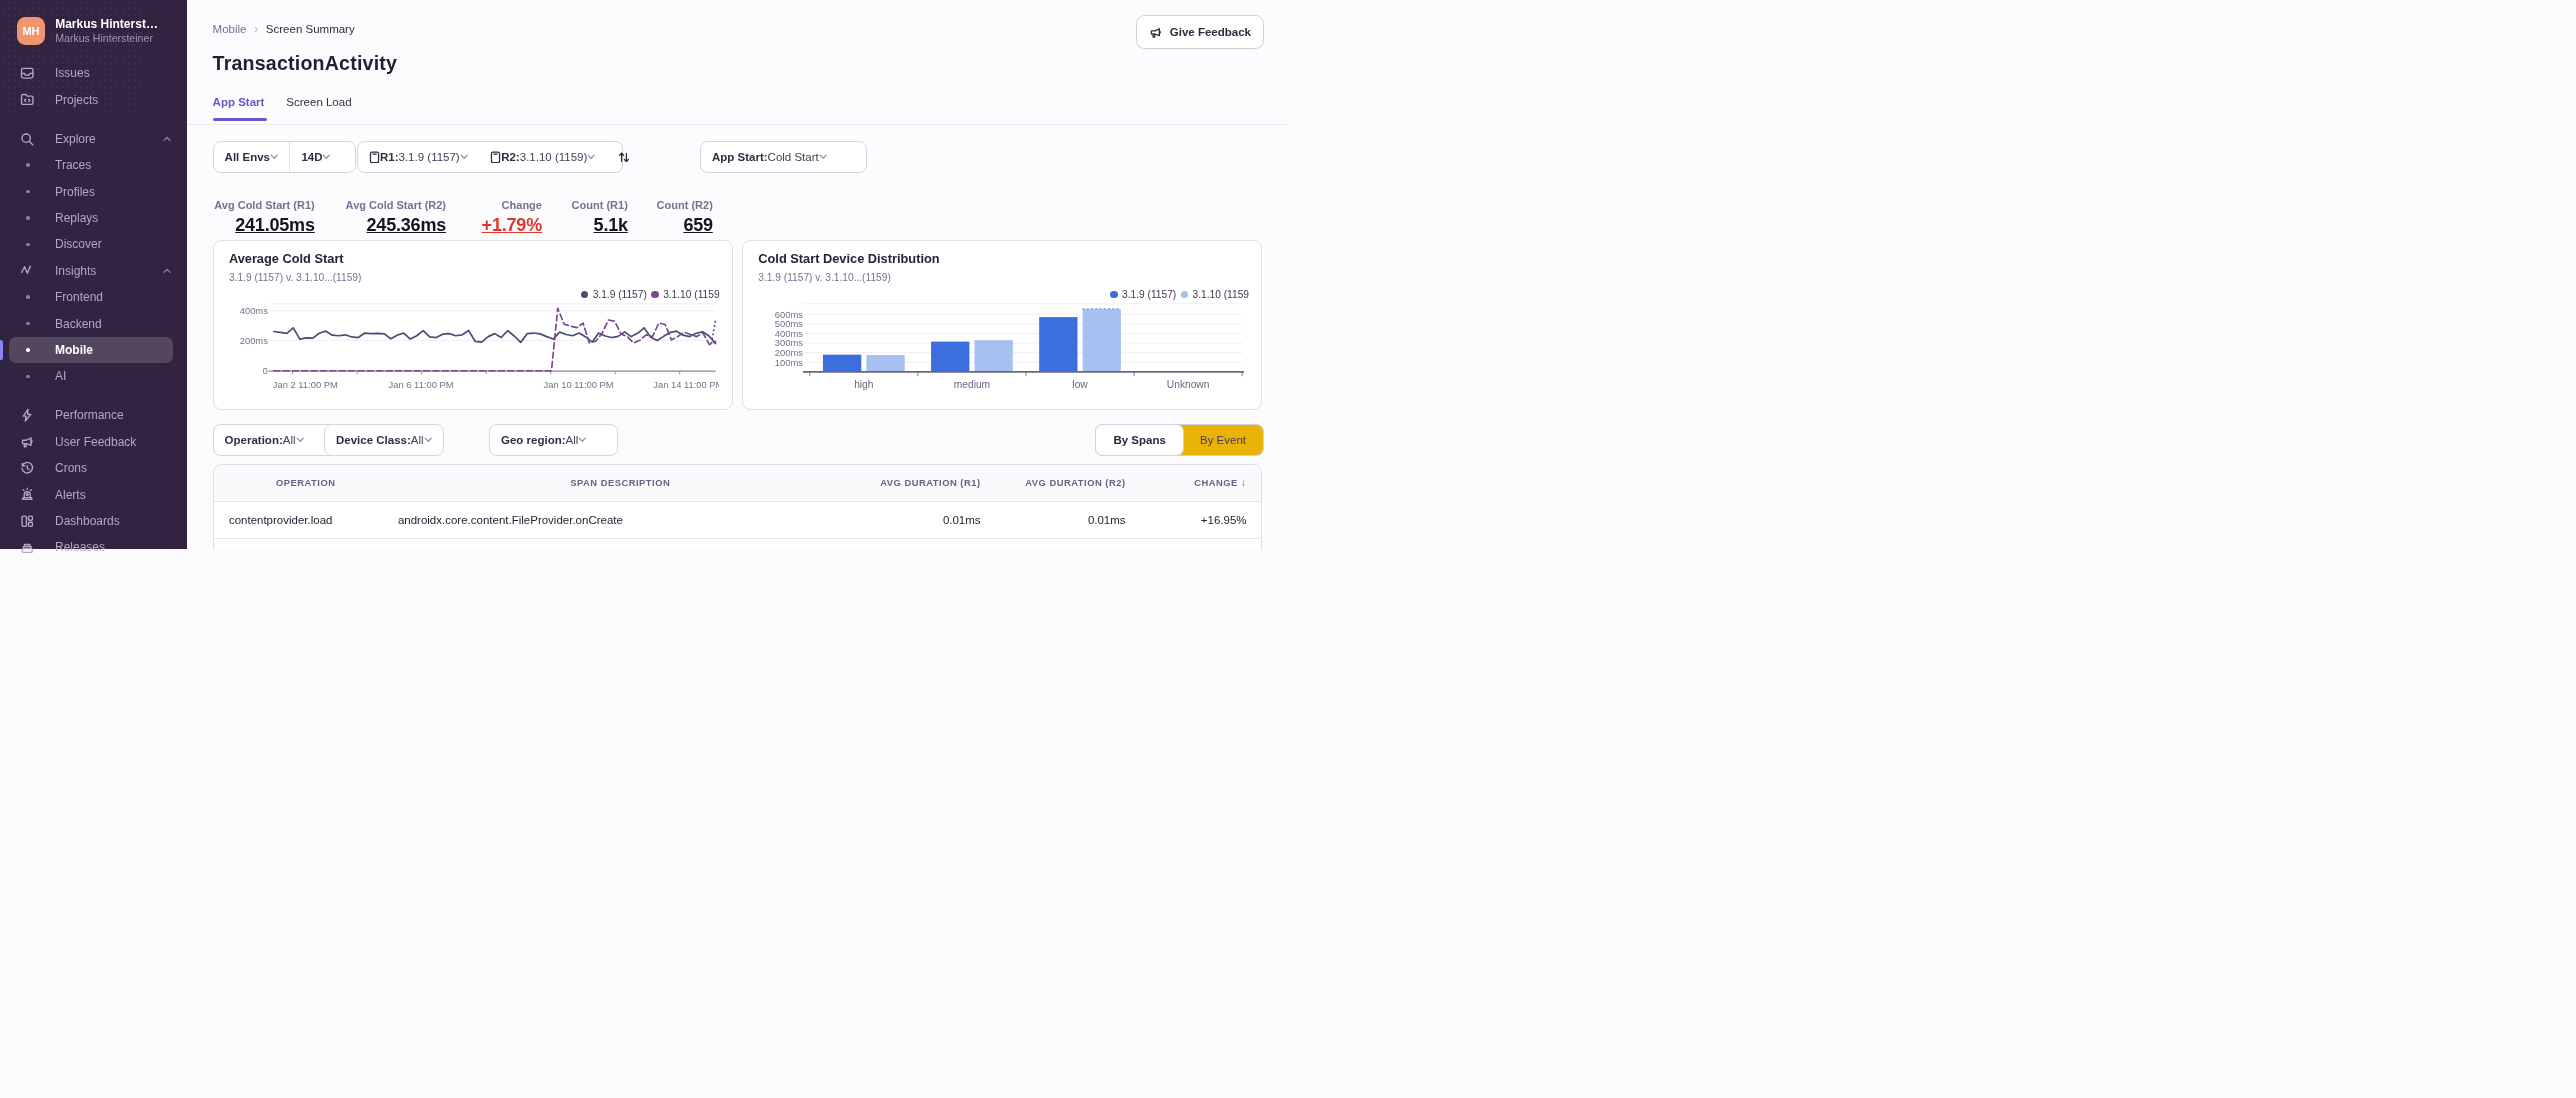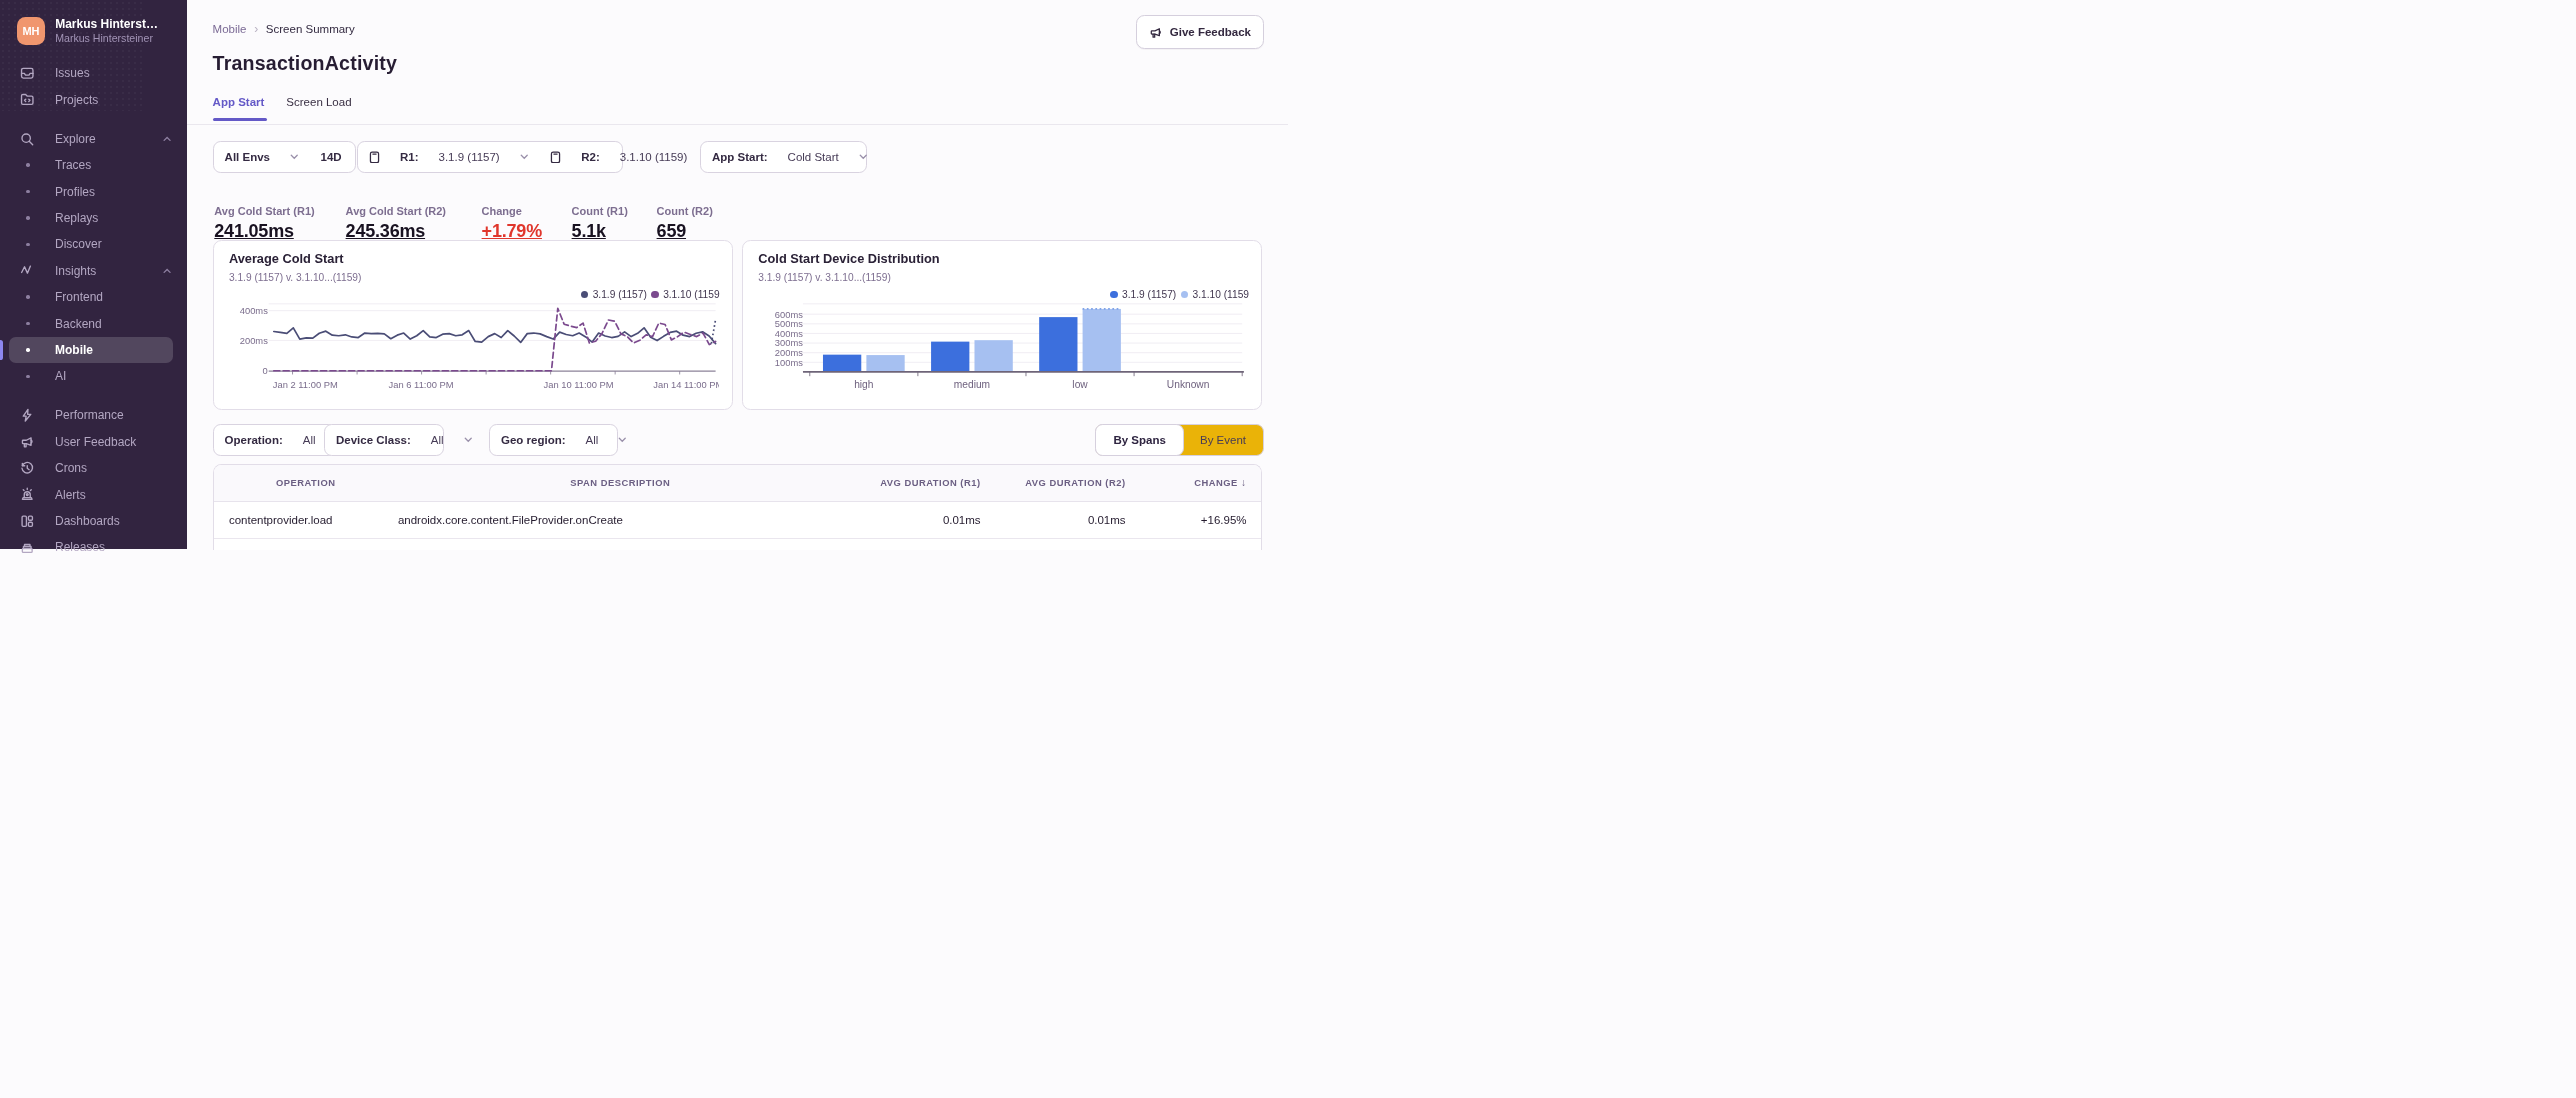--- a/index.html
+++ b/index.html
@@ -39,28 +39,28 @@
     color:#33283f;box-shadow:0 0.9px 0.9px rgba(40,30,60,.04);cursor:pointer;}
   .page-title{position:absolute;left:25.6px;top:39px;font-size:19.6px;font-weight:800;color:#271d33;letter-spacing:0.2px;}
   .tabs{position:absolute;left:25.6px;top:96px;display:flex;gap:22px;font-size:11.5px;}
   .tab{color:#3a3044;cursor:pointer;}
   .tab.active{color:#6459c7;font-weight:600;}
   .tab-underline{position:absolute;left:25.6px;top:118px;width:54px;height:2.6px;border-radius:1.7px;background:#6459c7;}
   .tabs-divider{position:absolute;left:0;top:124px;width:1101px;height:0.9px;background:#eae7ee;}
 
   .fbox{position:absolute;top:141px;height:32px;background:#fff;border:0.9px solid #d9d3e0;border-radius:7.7px;
     display:flex;align-items:center;font-size:11.5px;color:#342a42;}
-  .fseg{display:flex;align-items:center;gap:20px;padding:0 11px;height:100%;cursor:pointer;white-space:nowrap;}
+  .fseg{display:flex;align-items:center;gap:0;padding:0 11px;height:100%;cursor:pointer;white-space:nowrap;}
   .fdiv{width:0.9px;height:100%;background:#e4e0ea;}
   .fbold{font-weight:700;}
   .fval{color:#453a55;}
   .chevdn{width:8.5px;height:6px;margin-top:0.9px;}
 
   .stats{position:absolute;left:25.6px;top:189px;width:1049px;height:48px;}
-  .stat{position:absolute;top:16px;}
+  .stat{position:absolute;top:10px;text-align:right;}
   .stat .slabel{font-size:11px;font-weight:600;color:#7d6e90;white-space:nowrap;}
   .stat .svalue{margin-top:4.3px;font-size:18px;font-weight:600;color:#191221;letter-spacing:-0.2px;text-decoration:underline;}
   .stat .svalue.red{color:#e0362c;}
 
   .card{position:absolute;top:240px;width:520px;height:170px;background:#fff;border:0.9px solid #e2dde8;border-radius:8.5px;}
   .card .ctitle{position:absolute;left:15.3px;top:10.2px;font-size:12.8px;font-weight:700;color:#2a2136;}
   .card .csub{position:absolute;left:15.3px;top:31px;font-size:10.2px;color:#7d6e90;}
   .card .legend{position:absolute;right:12px;top:48px;display:flex;align-items:center;gap:4.3px;font-size:10.2px;color:#41364f;white-space:nowrap;}
   .dot{width:7.7px;height:7.7px;border-radius:50%;display:inline-block;}
   .card svg.plot{position:absolute;left:13.6px;top:56px;}

